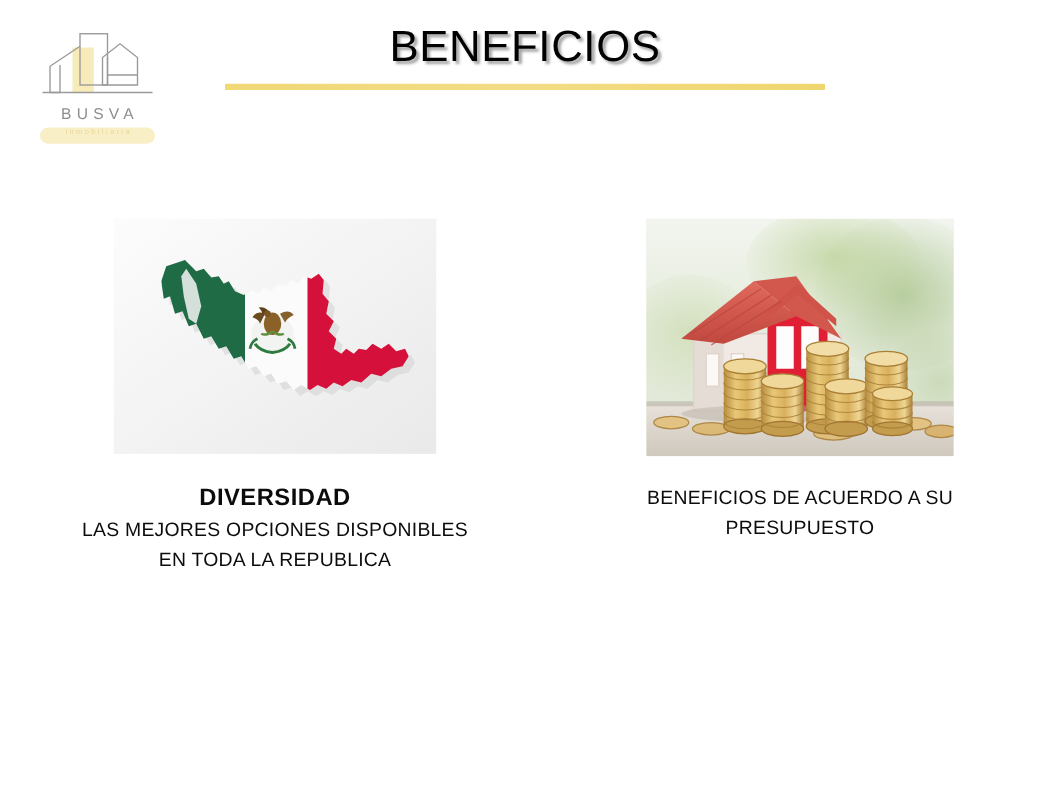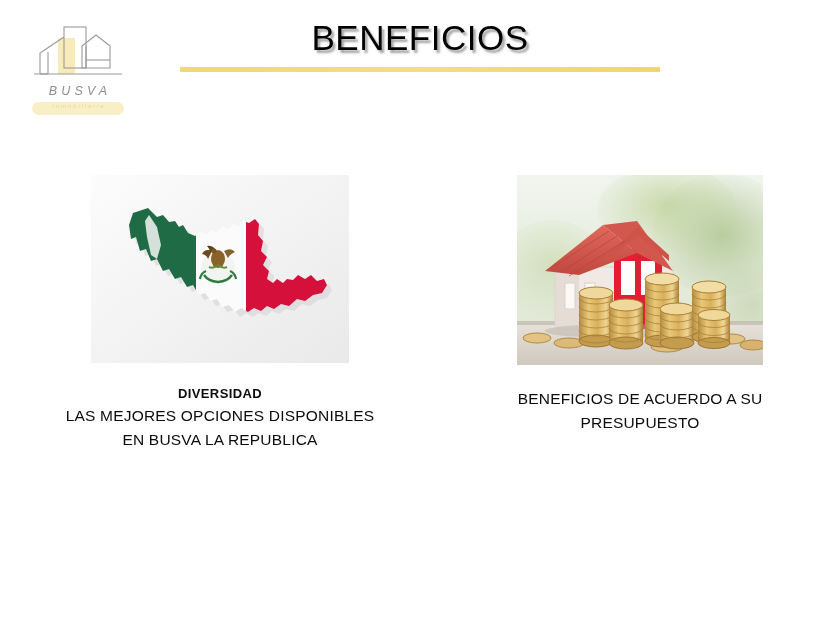--- a/index.html
+++ b/index.html
@@ -23,21 +23,20 @@
     background: #ffffff;
   }
 
   
   .logo {
     position: absolute;
     left: 26px;
     top: 22px;
     width: 104px;
     height: 98px;
-    font-style: italic;
   }
   .logo-mark {
     position: absolute;
     left: 0;
     top: 0;
     width: 104px;
     height: 66px;
   }
   .logo-name {
     position: absolute;
@@ -129,21 +128,21 @@
   
   .house-svg { display:block; width:100%; height:100%; }
 
   
   .caption {
     margin-top: 22px;
     text-align: center;
     color: #0c0c0c;
   }
   .caption-title {
-    font-size: 13px;
+    font-size: 19px;
     font-weight: bold;
     letter-spacing: .4px;
     line-height: 1.45;
   }
   .caption-body {
     font-size: 15.5px;
     font-weight: 400;
     letter-spacing: .2px;
     line-height: 1.55;
     white-space: pre-line;
@@ -232,21 +231,21 @@
           <circle cx="-4" cy="-8" r="2.6" fill="#7a5520"></circle>
           <path d="M0 6 q5 4 9 2" fill="none" stroke="#5f8f3e" stroke-width="2"></path>
           <path d="M0 6 q-5 4 -9 2" fill="none" stroke="#5f8f3e" stroke-width="2"></path>
         </g>
       </svg>
     </div>
 
     <div class="caption cap-left">
       <div class="caption-title">DIVERSIDAD</div>
       <div class="caption-body">LAS MEJORES OPCIONES DISPONIBLES
-EN BUSVA LA REPUBLICA</div>
+EN TODA LA REPUBLICA</div>
     </div>
   </div>
 
   <div class="col col-right">
     <div class="photo photo-house">
       <svg class="house-svg" viewBox="0 0 246 190" xmlns="http://www.w3.org/2000/svg">
         <defs>
           <linearGradient id="skyG" x1="0" y1="0" x2="0" y2="1">
             <stop offset="0%" stop-color="#f2f5ef"></stop>
             <stop offset="45%" stop-color="#e6ecdd"></stop>

